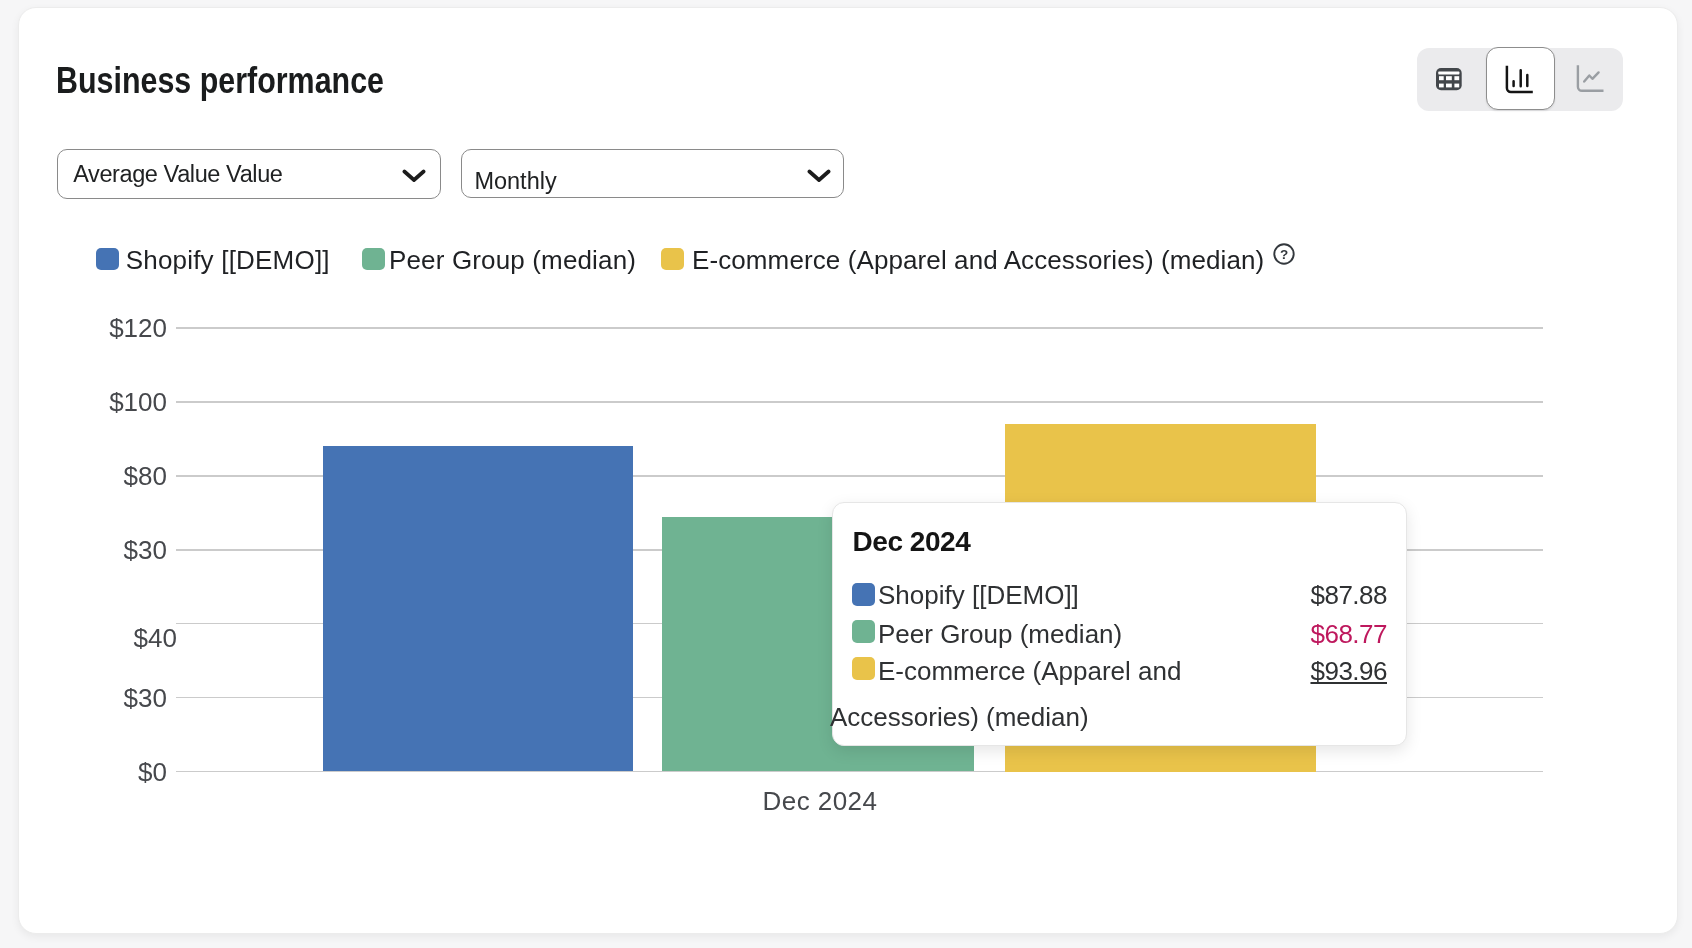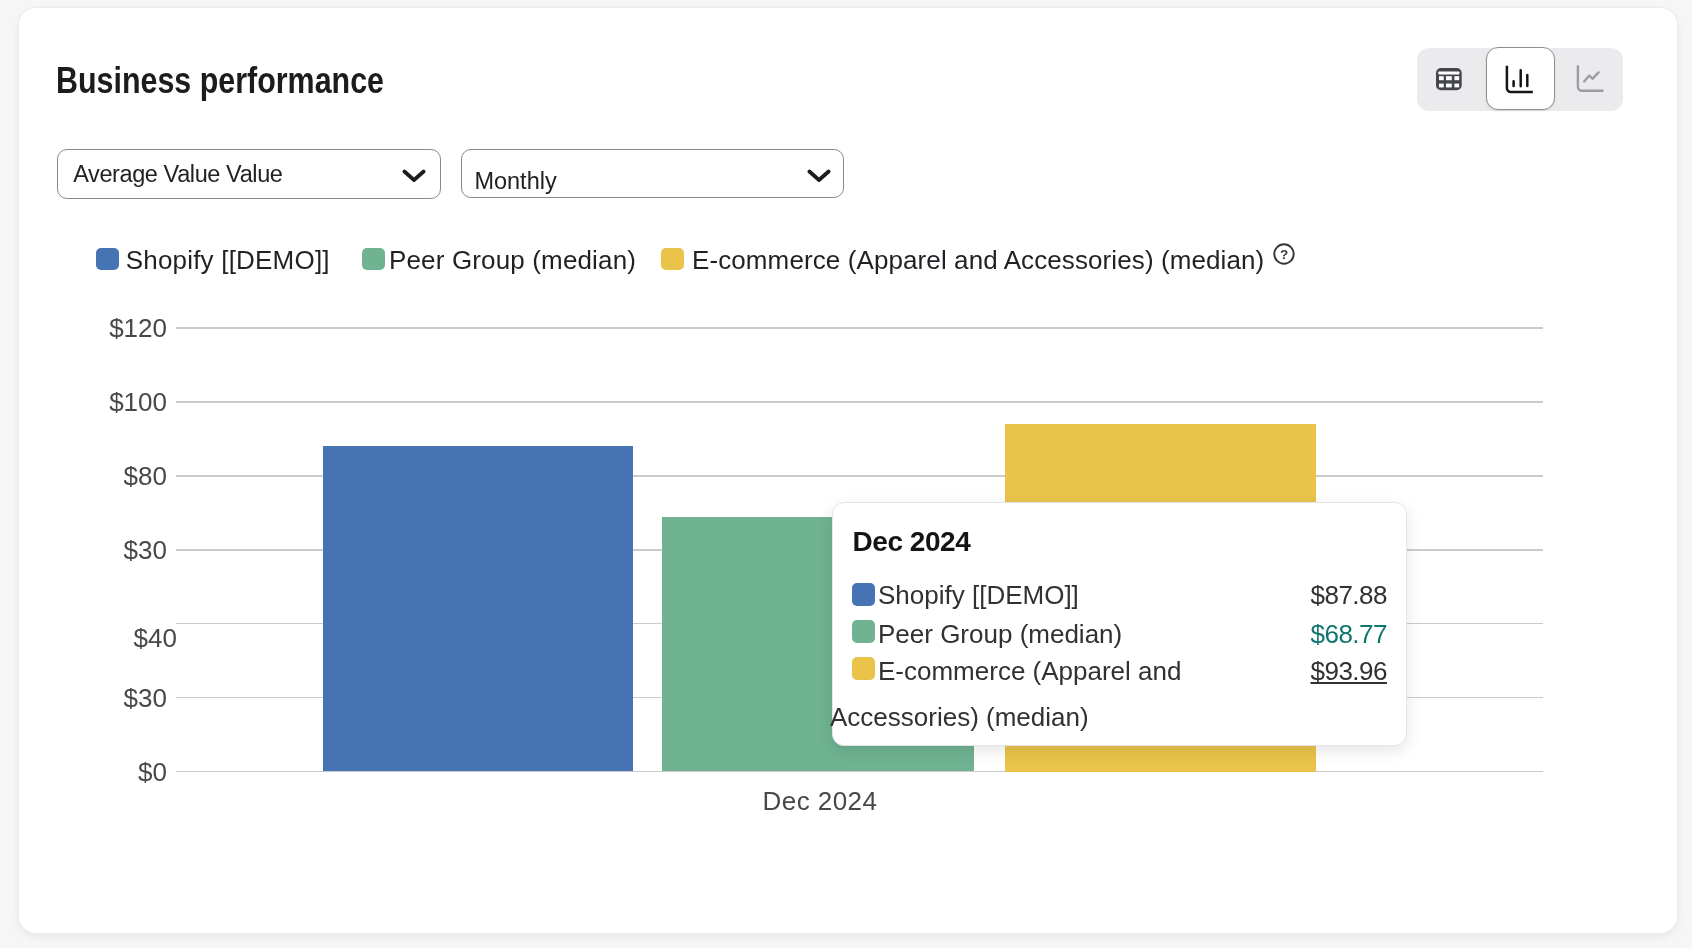--- a/index.html
+++ b/index.html
@@ -100,17 +100,17 @@
 
 <div class="txt" style="left:762.5px; top:788.3px; font-size:26px; letter-spacing:0.45px; color:#46484c;">Dec 2024</div>
 
 <div class="tooltip"></div>
 <div class="txt" style="left:852.5px; top:528.2px; font-size:28px; letter-spacing:-0.45px; font-weight:bold; color:#141414;">Dec 2024</div>
 <div class="sq" style="left:851.5px; top:583px; width:23px; height:23px; background:#4573B4;"></div>
 <div class="txt" style="left:878px; top:582.3px; font-size:26px; color:#2f3133;">Shopify [[DEMO]]</div>
 <div class="txt" style="left:1247px; top:582.3px; width:140px; text-align:right; font-size:26px; letter-spacing:-0.5px; color:#2f3133;">$87.88</div>
 <div class="sq" style="left:851.5px; top:619.7px; width:23px; height:23px; background:#6FB392;"></div>
 <div class="txt" style="left:878px; top:620.7px; font-size:26px; color:#2f3133;">Peer Group (median)</div>
-<div class="txt" style="left:1247px; top:620.7px; width:140px; text-align:right; font-size:26px; letter-spacing:-0.5px; color:#0f766e;">$68.77</div>
+<div class="txt" style="left:1247px; top:620.7px; width:140px; text-align:right; font-size:26px; letter-spacing:-0.5px; color:#be185d;">$68.77</div>
 <div class="sq" style="left:851.5px; top:657.4px; width:23px; height:23px; background:#E9C34A;"></div>
 <div class="txt" style="left:878px; top:658.4px; font-size:26px; color:#2f3133;text-align:center;">E-commerce (Apparel and</div>
 <div class="txt" style="left:1247px; top:658.4px; width:140px; text-align:right; font-size:26px; letter-spacing:-0.5px; color:#2f3133;text-decoration:underline;">$93.96</div>
 <div class="txt" style="left:830px; top:704px; font-size:26px; color:#2f3133;">Accessories) (median)</div>
 
 </body></html>

